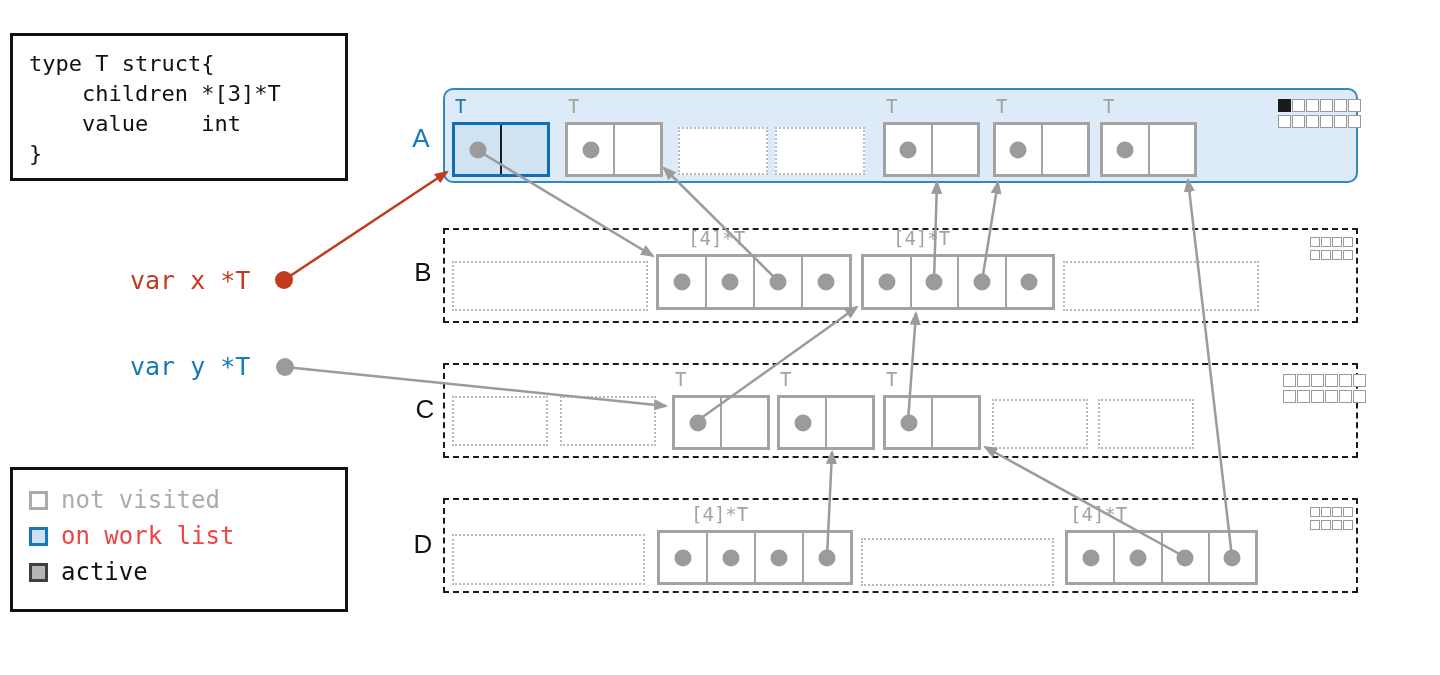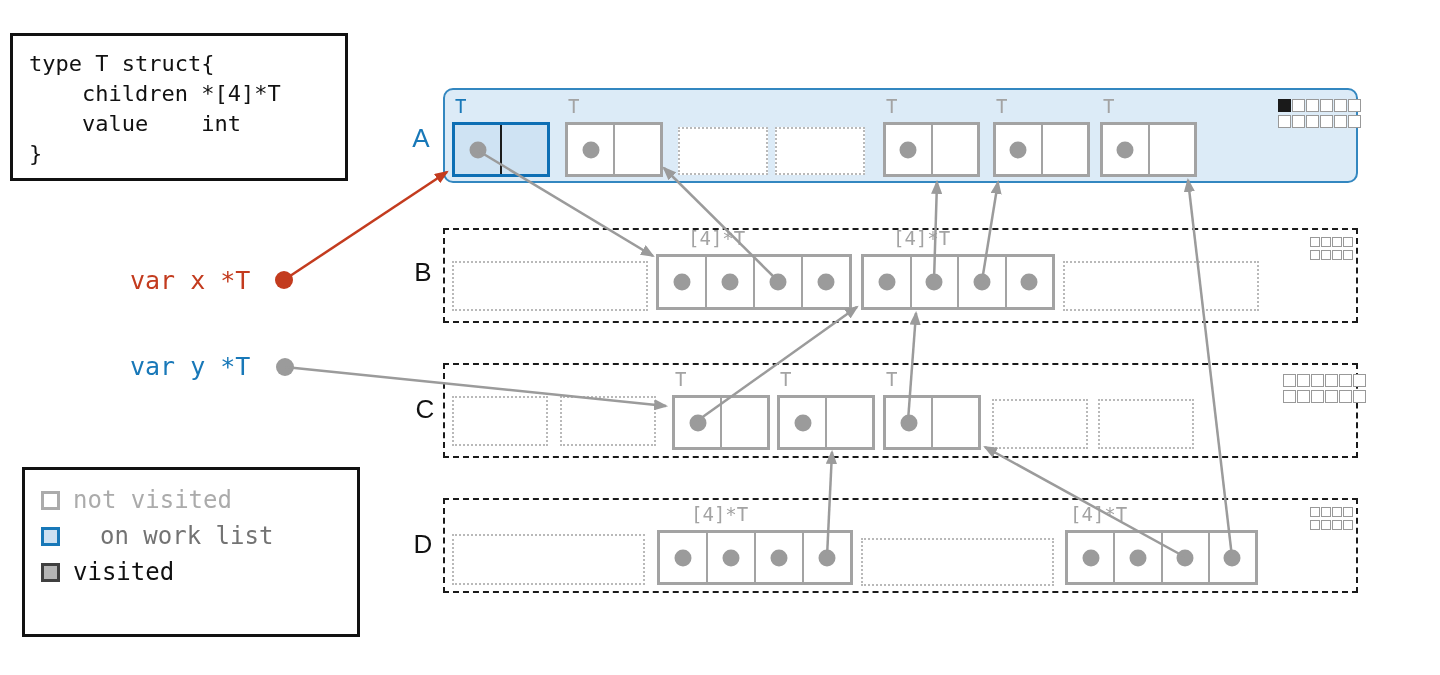--- a/index.html
+++ b/index.html
@@ -8,26 +8,26 @@
 
   
   .code-box{position:absolute;left:10px;top:33px;width:338px;height:148px;
             border:3px solid #111;background:#fff;box-sizing:border-box;}
   .code-box pre{margin:0;padding:13px 16px;font:22px/30px "DejaVu Sans Mono",monospace;color:#111;}
 
   .var-label{position:absolute;font:25px/30px "DejaVu Sans Mono",monospace;white-space:pre;}
   .var-x{left:130px;top:266px;color:#c33b1e;}
   .var-y{left:130px;top:352px;color:#1878b8;}
 
-  .legend-box{position:absolute;left:22px;top:467px;width:338px;height:170px;
+  .legend-box{position:absolute;left:10px;top:467px;width:338px;height:145px;
               border:3px solid #111;background:#fff;box-sizing:border-box;padding:12px 16px 0 16px;}
   .legend-item{display:flex;align-items:center;height:36px;font:24px "DejaVu Sans Mono",monospace;}
   .sw{display:inline-block;width:13px;height:13px;border:3px solid;margin-right:13px;flex:none;}
   .li-0{color:#ababab;} .li-0 .sw{border-color:#ababab;background:#fff;}
-  .li-1{color:#737373;gap:27px;} .li-1 .sw{border-color:#1878b8;background:#cde1f2;}
+  .li-1{color:#ef4444;} .li-1 .sw{border-color:#1878b8;background:#cde1f2;}
   .li-2{color:#c33b1e;} .li-2 .sw{border-color:#c33b1e;background:#f6d8d0;}
   .li-3{color:#111;}    .li-3 .sw{border-color:#3f3f3f;background:#b5b5b5;}
 
   .row-label{position:absolute;width:34px;text-align:center;
              font:26px "Liberation Sans",sans-serif;color:#111;}
   .row-label.blue{color:#1878b8;}
   .rl-a{left:404px;top:123px;} .rl-b{left:406px;top:257px;}
   .rl-c{left:408px;top:394px;} .rl-d{left:406px;top:529px;}
 
   
@@ -54,40 +54,40 @@
 
   #arrows{position:absolute;left:0;top:0;pointer-events:none;z-index:9;}
 </style>
 </head>
 <body>
 
 <div id="canvas">
 
   <div class="code-box">
     <pre>type T struct{
-    children *[4]*T
+    children *[3]*T
     value    int
 }</pre>
   </div>
 
   <div class="var-label var-x">var x *T</div>
   <div class="var-label var-y">var y *T</div>
 
   <div class="legend-box">
     <div class="legend-item li-0">
       <span class="sw"></span>
       <span>not visited</span>
     </div>
     <div class="legend-item li-1">
       <span class="sw"></span>
       <span>on work list</span>
     </div>
     <div class="legend-item li-3">
       <span class="sw"></span>
-      <span>visited</span>
+      <span>active</span>
     </div>
   </div>
 
   <div class="row-label blue rl-a">A</div>
   <div class="row-label rl-b">B</div>
   <div class="row-label rl-c">C</div>
   <div class="row-label rl-d">D</div>
 
   <div class="span-container on-work-list" style="left: 443px; top: 88px; width: 915px; height: 95px;"></div>
     <div class="obj on-work-list" style="left: 452px; top: 122px; width: 98px; height: 55px;">

